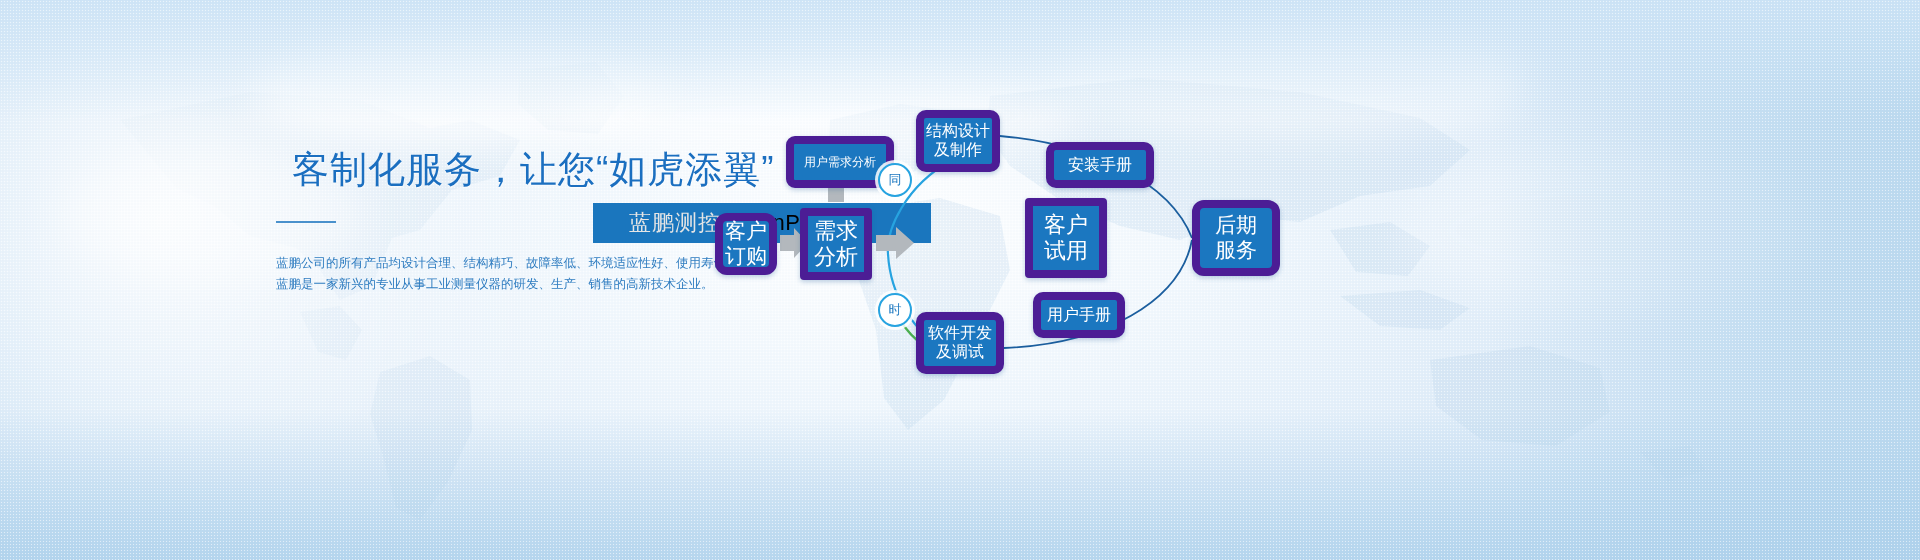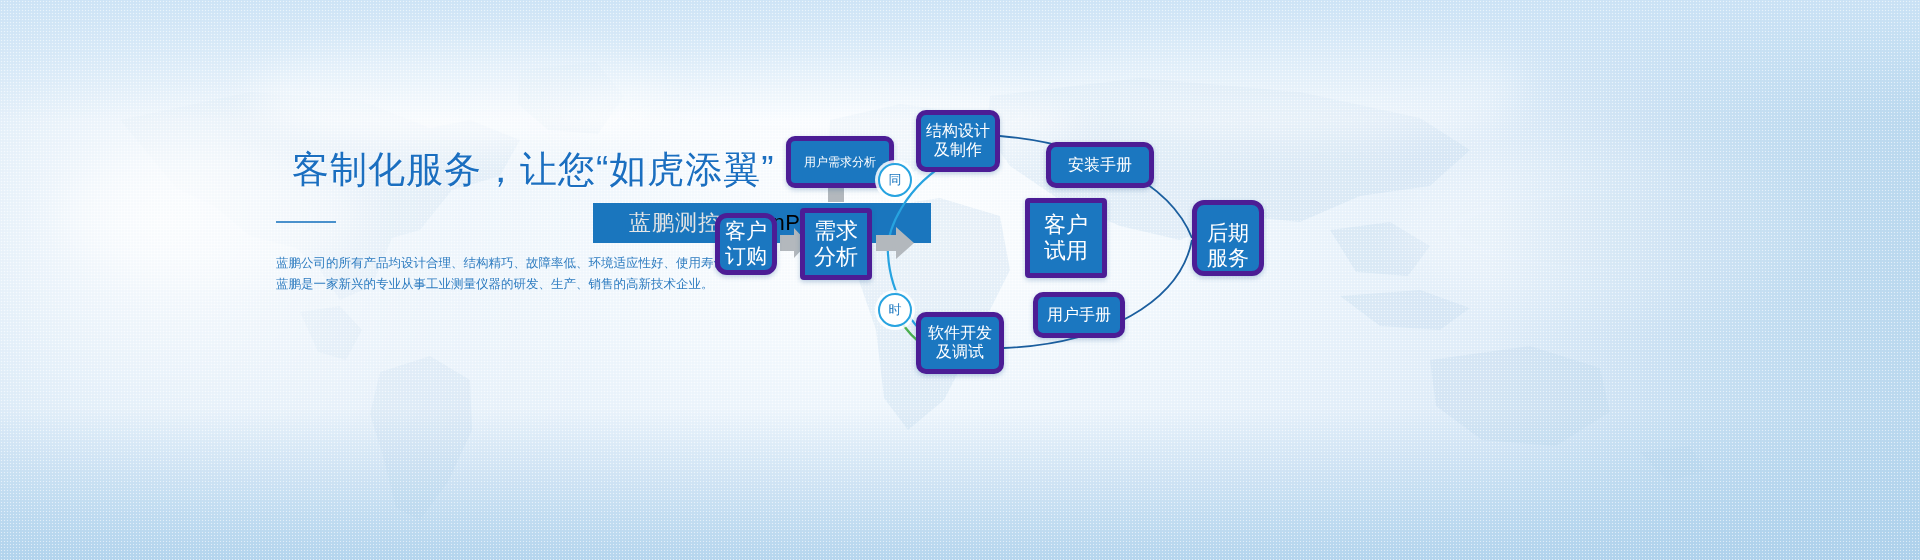--- a/index.html
+++ b/index.html
@@ -91,37 +91,37 @@
   .desc .line{display:block;}
 
   
   .flow{position:absolute;left:700px;top:90px;width:1230px;height:330px;}
   .flow svg.links{position:absolute;left:0;top:0;width:1230px;height:330px;overflow:visible;}
 
   .node{
     position:absolute;background:#1b77c0;color:#fff;
     border-radius:10px;display:flex;align-items:center;justify-content:center;
     text-align:center;box-shadow:0 2px 5px rgba(30,90,150,.28);
-    border:5px solid #4c1d95;box-sizing:border-box;line-height:1.18;
+    border:8px solid #4c1d95;box-sizing:border-box;line-height:1.18;
   }
   .node.small{font-size:12px;border-radius:9px;}
   .node.mid{font-size:16px;}
   .node.big{font-size:21px;border-radius:12px;}
   .node.xl{font-size:22px;border-radius:4px;}
 
   
   .n-userreq{left:86px;top:46px;width:108px;height:52px;}
   .n-order  {left:15px;top:123px;width:62px;height:62px;}
   .n-demand {left:100px;top:118px;width:72px;height:72px;}
   .n-struct {left:216px;top:20px;width:84px;height:62px;}
   .n-soft   {left:216px;top:222px;width:88px;height:62px;}
   .n-install{left:333px;top:52px;width:108px;height:46px;margin-left:13px;}
   .n-manual {left:333px;top:202px;width:92px;height:46px;}
   .n-trial  {left:325px;top:108px;width:82px;height:80px;}
-  .n-after  {left:492px;top:110px;width:72px;height:76px;align-items:flex-end;}
+  .n-after  {left:492px;top:110px;width:88px;height:76px;}
 
   .badge{
     position:absolute;width:30px;height:30px;border-radius:50%;
     background:#ffffff;border:2px solid #27a3e0;
     display:flex;align-items:center;justify-content:center;
     color:#1b77c0;font-size:13px;
     box-shadow:0 0 0 3px rgba(255,255,255,.85);
   }
   .b-tong{left:178px;top:73px;}
   .b-shi {left:178px;top:203px;}

